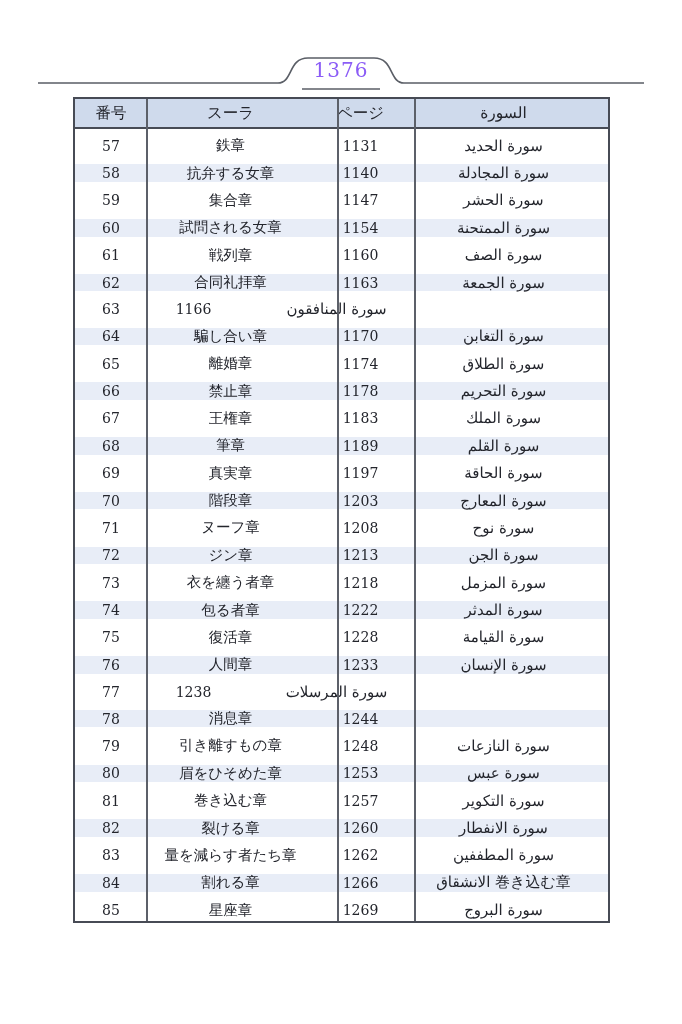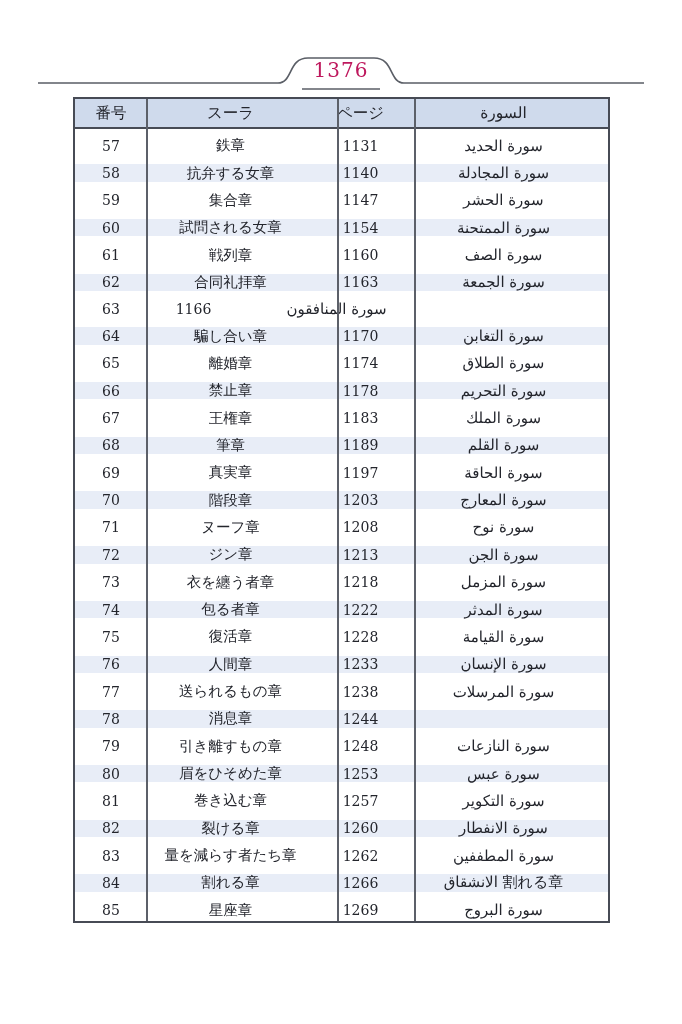--- a/index.html
+++ b/index.html
@@ -25,21 +25,21 @@
     left: 38px; top: 55px;
     width: 606px; height: 40px;
   }
   .pagenum {
     position: absolute;
     left: 301px; top: 58px;
     width: 80px;
     text-align: center;
     font-size: 20px;
     letter-spacing: 1px;
-    color: #be185d;
+    color: #8b5cf6;
   }
 
   
   .tbl {
     position: absolute;
     left: 73px; top: 97px;
     width: 537px; height: 826px;
     border: 2px solid var(--border-dark);
     background: #fff;
   }
@@ -224,21 +224,20 @@
         <div class="c c-ar">سورة القيامة</div>
       </div>
         <div class="row alt">
         <div class="c c-num">76</div>
         <div class="c c-ja">人間章</div>
         <div class="c c-page">1233</div>
         <div class="c c-ar">سورة الإنسان</div>
       </div>
         <div class="row">
         <div class="c c-num">77</div>
-        <div class="c c-ja">送られるもの章</div>
         <div class="c c-page">1238</div>
         <div class="c c-ar">سورة المرسلات</div>
       </div>
         <div class="row alt">
         <div class="c c-num">78</div>
         <div class="c c-ja">消息章</div>
         <div class="c c-page">1244</div>
       </div>
         <div class="row">
         <div class="c c-num">79</div>
@@ -267,21 +266,21 @@
         <div class="row">
         <div class="c c-num">83</div>
         <div class="c c-ja">量を減らす者たち章</div>
         <div class="c c-page">1262</div>
         <div class="c c-ar">سورة المطففين</div>
       </div>
         <div class="row alt">
         <div class="c c-num">84</div>
         <div class="c c-ja">割れる章</div>
         <div class="c c-page">1266</div>
-        <div class="c c-ar">割れる章 الانشقاق</div>
+        <div class="c c-ar">巻き込む章 الانشقاق</div>
       </div>
         <div class="row">
         <div class="c c-num">85</div>
         <div class="c c-ja">星座章</div>
         <div class="c c-page">1269</div>
         <div class="c c-ar">سورة البروج</div>
       </div>
       </div>
 
     <div class="vline vl-1"></div>

